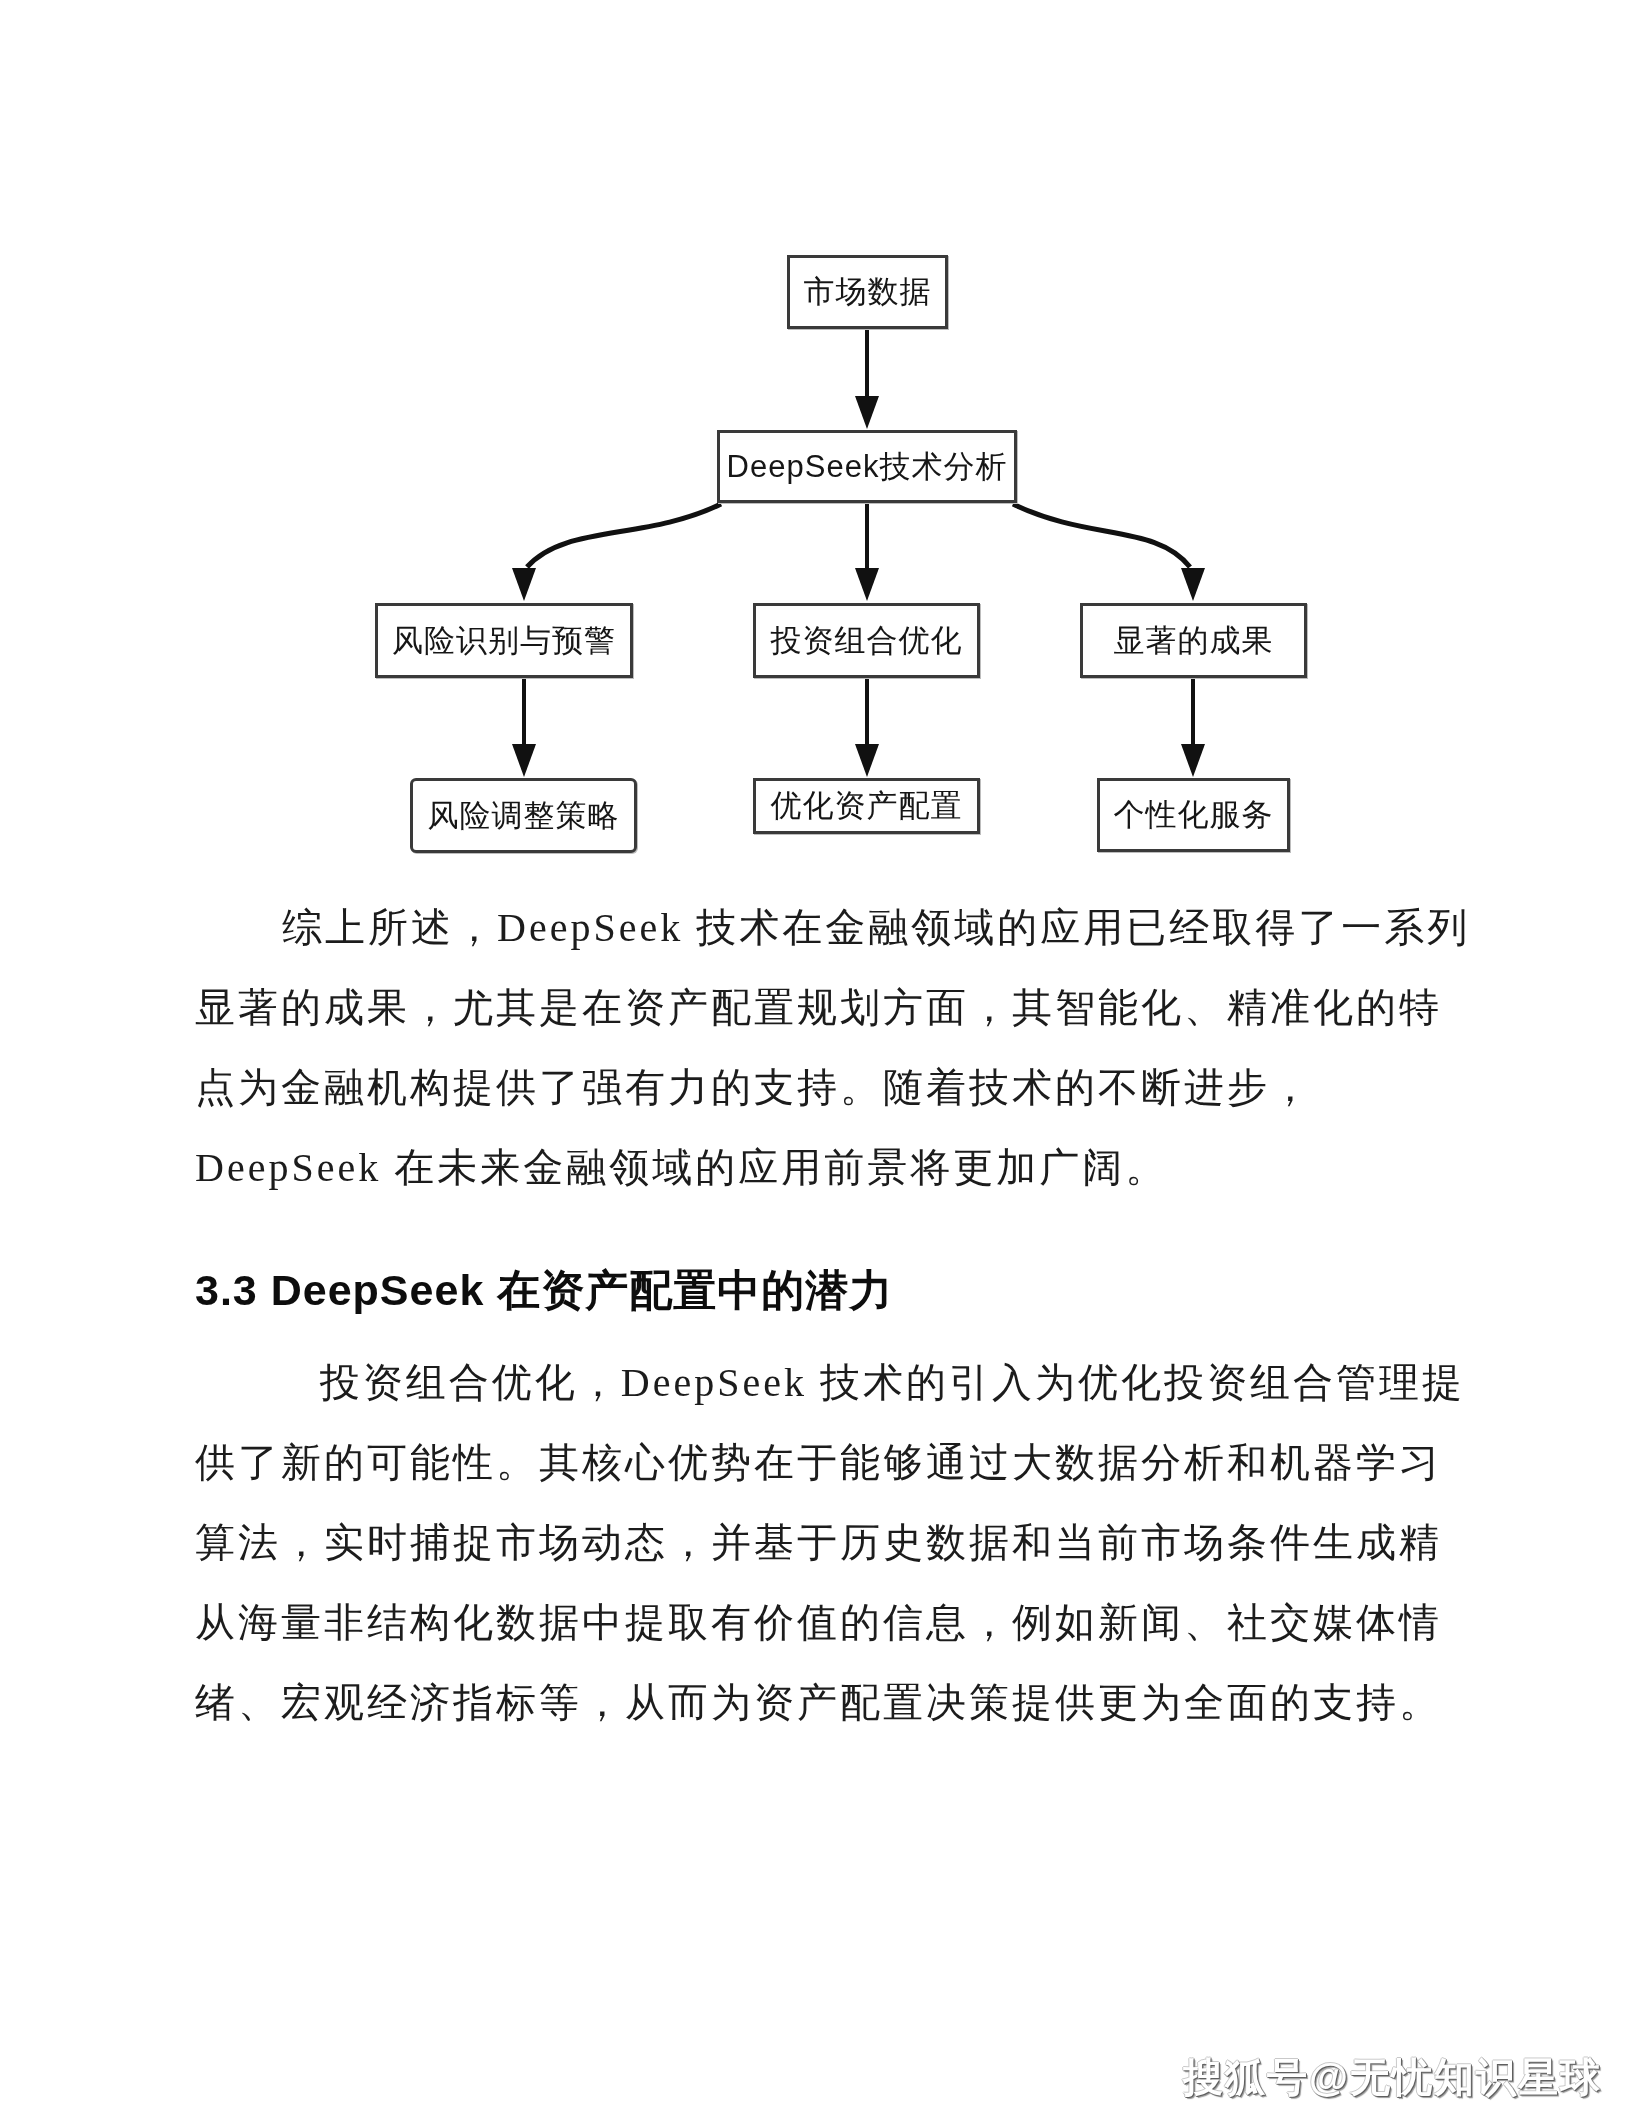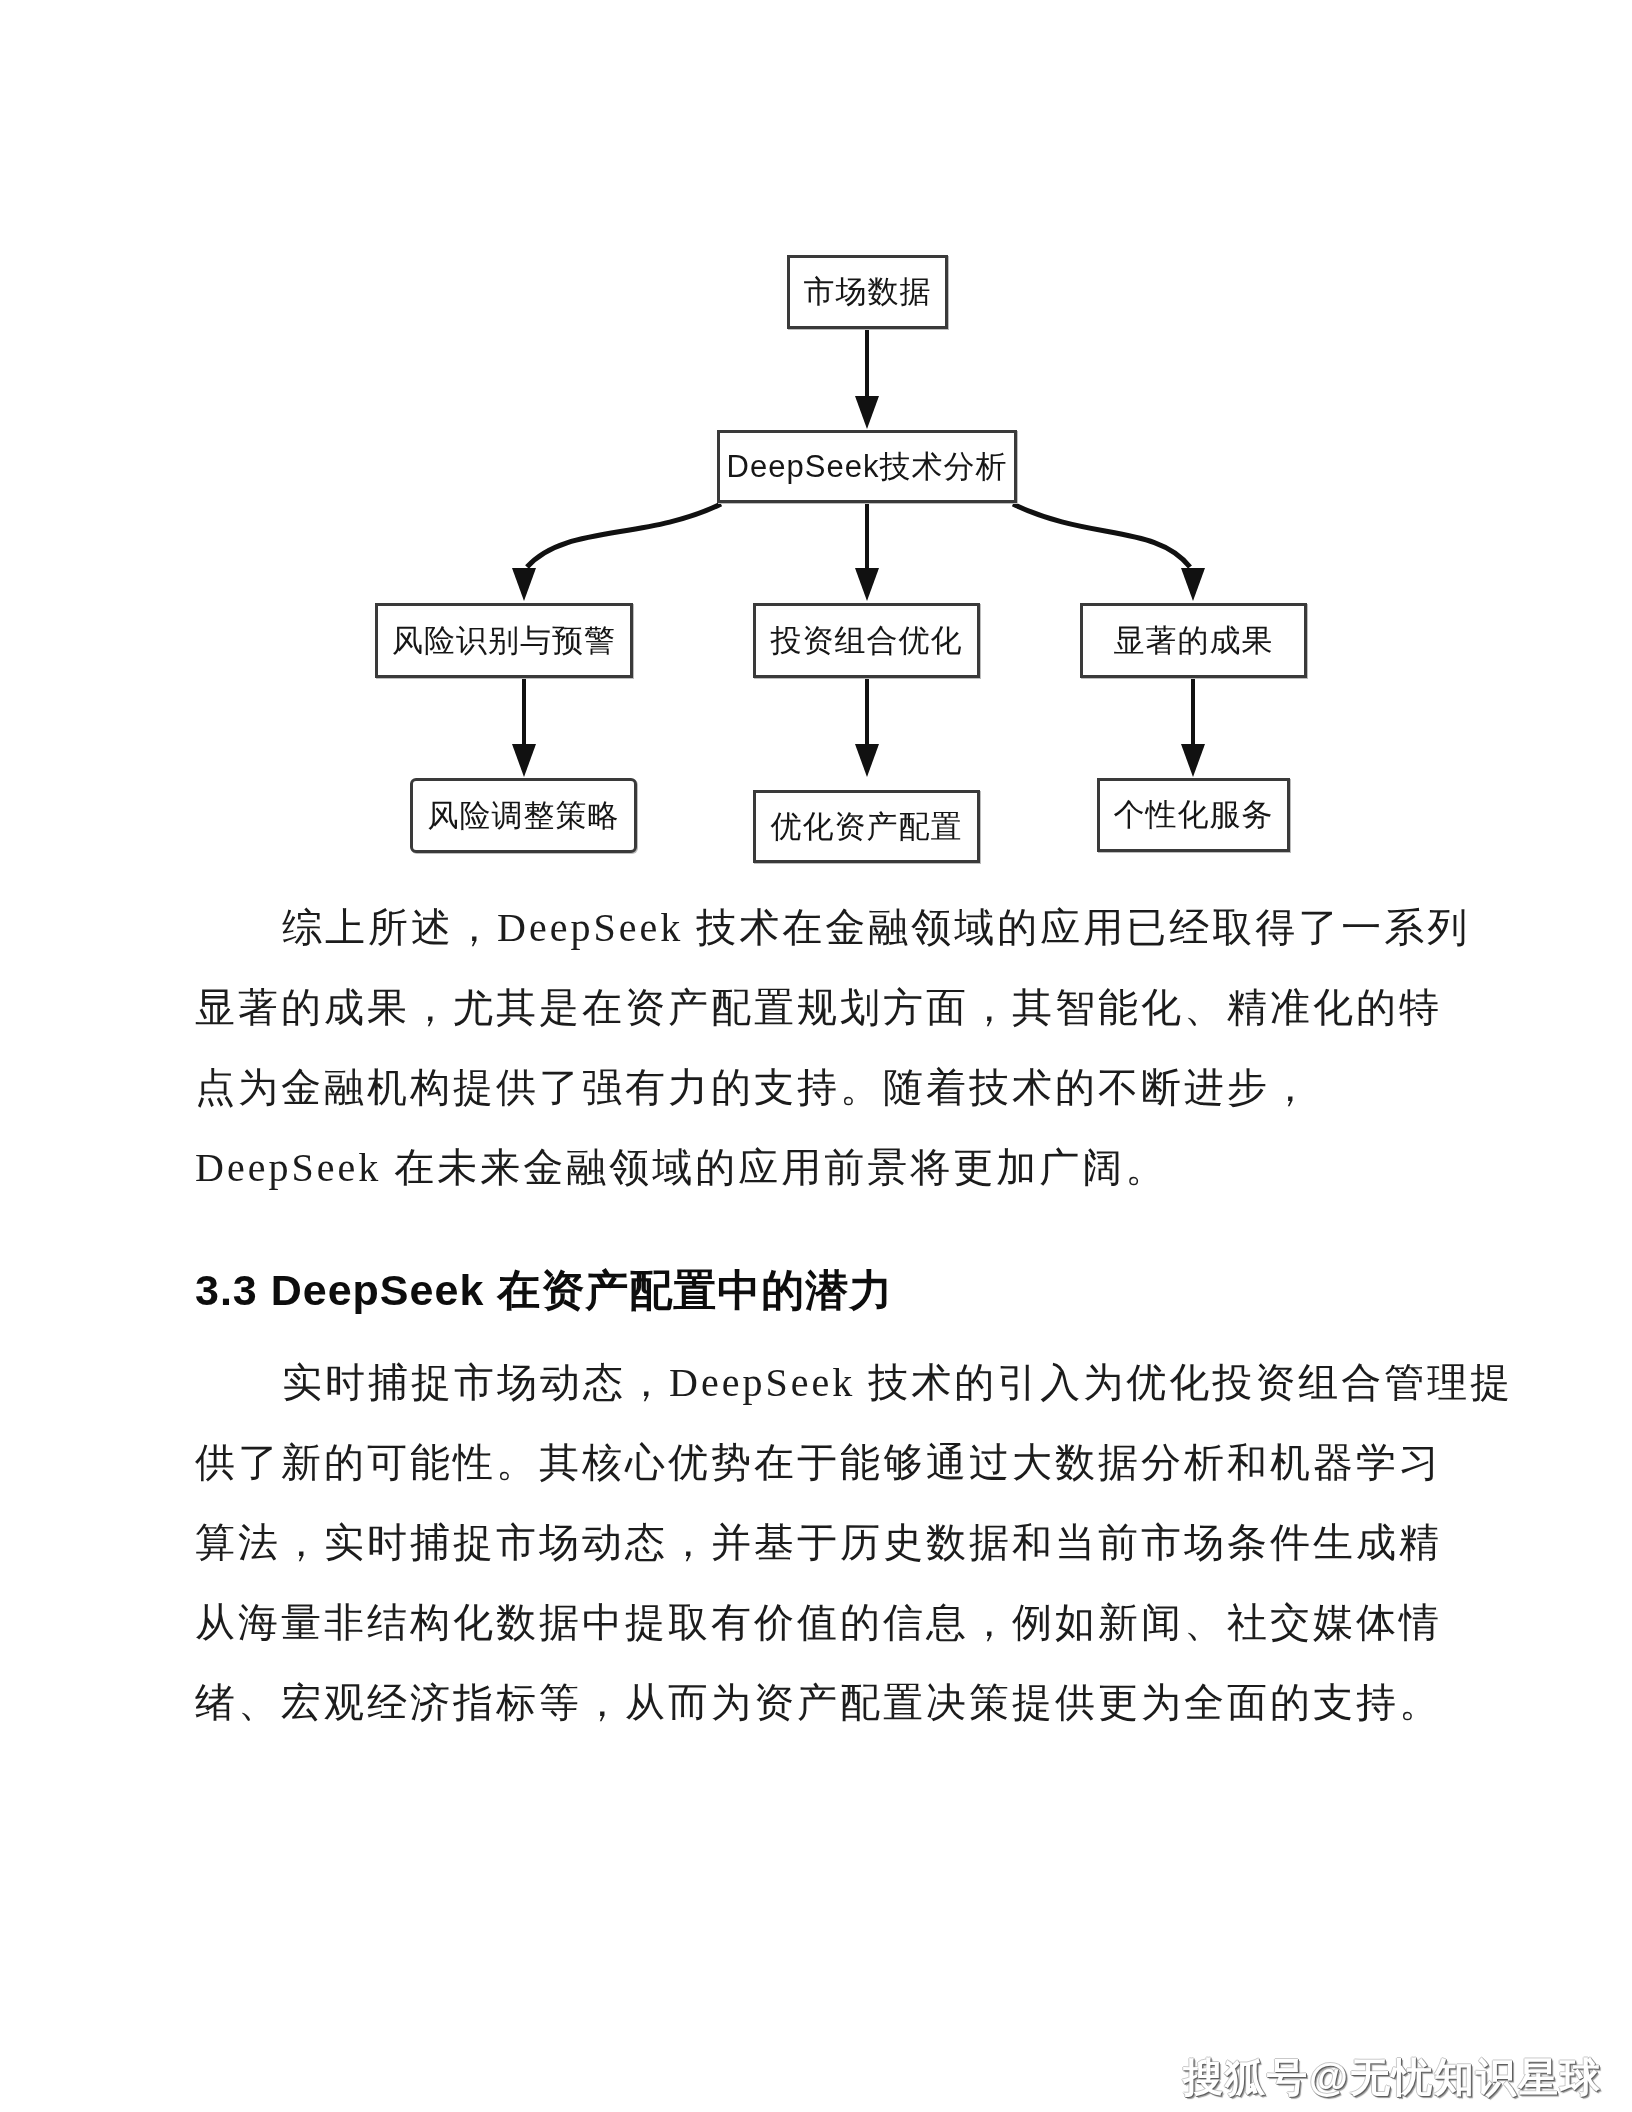--- a/index.html
+++ b/index.html
@@ -27,21 +27,21 @@
     white-space:nowrap;
     letter-spacing:1px;
     box-shadow:1px 1px 0 #bdbdbd;
   }
   .node-a{left:787px;top:255px;width:161px;height:74px;}
   .node-b{left:717px;top:430px;width:300px;height:73px;}
   .node-c{left:375px;top:603px;width:258px;height:75px;}
   .node-d{left:753px;top:603px;width:227px;height:75px;}
   .node-e{left:1080px;top:603px;width:227px;height:75px;}
   .node-f{left:410px;top:778px;width:227px;height:75px;border-radius:6px;}
-  .node-g{left:753px;top:778px;width:227px;height:73px;margin-top:12px;}
+  .node-g{left:753px;top:778px;width:227px;height:56px;}
   .node-h{left:1097px;top:778px;width:193px;height:74px;}
 
   
   .para{
     position:absolute;left:195px;width:1270px;
     font-size:40px;color:#1c1c1c;letter-spacing:3px;
   }
   .para .line{height:80px;line-height:80px;white-space:nowrap;}
   .para .indent{padding-left:87px;text-align:right;}
   .para1{top:888px;}
@@ -116,21 +116,21 @@
   <div class="para para1">
     <div class="line indent">综上所述，DeepSeek 技术在金融领域的应用已经取得了一系列</div>
     <div class="line">显著的成果，尤其是在资产配置规划方面，其智能化、精准化的特</div>
     <div class="line">点为金融机构提供了强有力的支持。随着技术的不断进步，</div>
     <div class="line">DeepSeek 在未来金融领域的应用前景将更加广阔。</div>
   </div>
 
   <h2 class="section-heading">3.3 DeepSeek 在资产配置中的潜力</h2>
 
   <div class="para para2">
-    <div class="line indent">实时捕捉市场动态，DeepSeek 技术的引入为优化投资组合管理提</div>
+    <div class="line indent">投资组合优化，DeepSeek 技术的引入为优化投资组合管理提</div>
     <div class="line">供了新的可能性。其核心优势在于能够通过大数据分析和机器学习</div>
     <div class="line">算法，实时捕捉市场动态，并基于历史数据和当前市场条件生成精</div>
     <div class="line">从海量非结构化数据中提取有价值的信息，例如新闻、社交媒体情</div>
     <div class="line">绪、宏观经济指标等，从而为资产配置决策提供更为全面的支持。</div>
   </div>
 
   <div class="watermark">搜狐号@无忧知识星球</div>
 
 </div>
 

